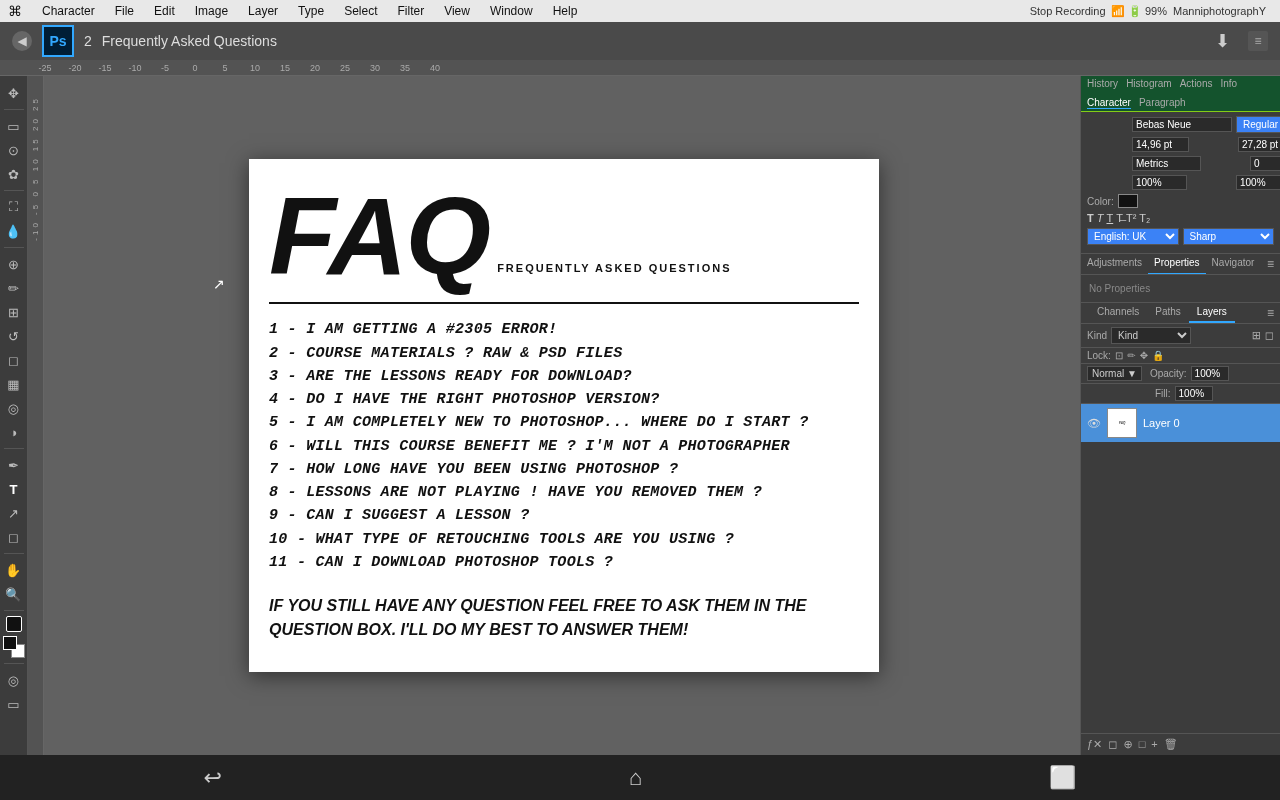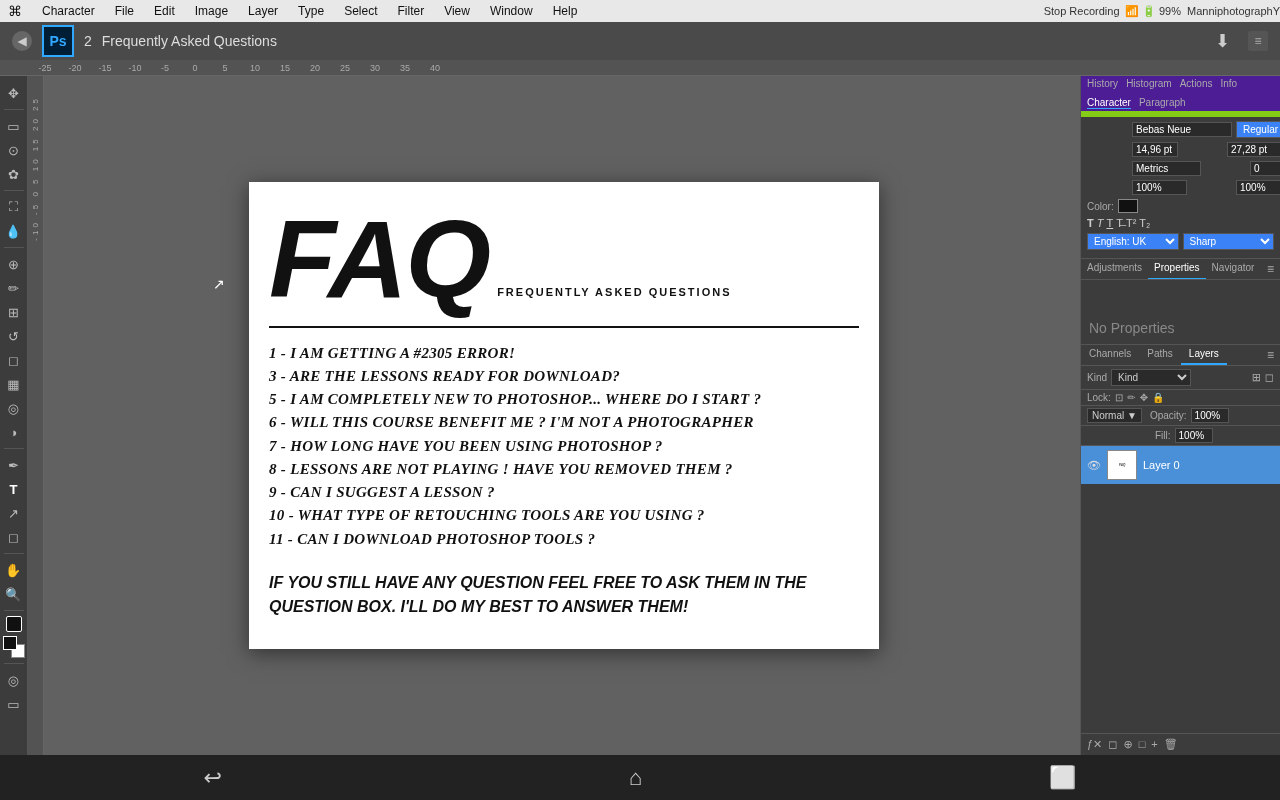--- a/index.html
+++ b/index.html
@@ -14,21 +14,21 @@
       padding: 0 8px;
       font-size: 12px;
       color: #111;
       gap: 12px;
       position: relative;
     }
     .menu-bar .apple-logo { font-size: 14px; margin-right: 4px; }
     .menu-item { cursor: pointer; padding: 0 4px; }
     .menu-bar-right {
       position: absolute;
-      right: 0;
+      right: 14px;
       display: flex;
       align-items: center;
       gap: 6px;
       font-size: 11px;
     }
 
     
     .title-bar {
       height: 38px;
       background: #4a4a4a;
@@ -161,21 +161,21 @@
     .faq-list {
       list-style: none;
     }
     .faq-list li {
       font-size: 15px;
       font-weight: 900;
       font-style: italic;
       text-transform: uppercase;
       color: #111;
       line-height: 1.55;
-      font-family: Liberation Serif, serif;
+      font-family: Liberation Mono, monospace;
       letter-spacing: 0.3px;
     }
     .faq-footer {
       margin-top: 20px;
       font-size: 16px;
       font-weight: 900;
       font-style: italic;
       text-transform: uppercase;
       color: #111;
       line-height: 1.5;
@@ -208,36 +208,36 @@
     .rpanel-select {
       background: #3b82f6;
       border: 1px solid #555;
       color: #fff;
       font-size: 10px;
       padding: 1px 2px;
       flex: 1;
     }
     .no-props {
       padding: 8px;
-      font-size: 14px;
+      font-size: 10px;
       color: #888;
-      margin-top: 32px;
     }
 
     
     .layers-panel {
       border-top: 1px solid #555;
       flex: 1;
       display: flex;
       flex-direction: column;
     }
     .layers-tabs {
       display: flex;
       background: #3c3c3c;
       border-bottom: 1px solid #555;
+      padding-left: 8px;
     }
     .layers-tab {
       padding: 3px 8px;
       font-size: 10px;
       color: #aaa;
       cursor: pointer;
     }
     .layers-tab.active { color: #fff; border-bottom: 2px solid #31a8ff; }
     .layers-toolbar {
       display: flex;
@@ -423,56 +423,58 @@
     </div>
 
     <div class="canvas-document">
       <div class="faq-header">
         <div class="faq-big">FAQ</div>
         <div class="faq-subtitle">FREQUENTLY ASKED QUESTIONS</div>
       </div>
       <hr class="faq-divider">
       <ul class="faq-list">
         <li class="faq-list-item">1 -  I AM GETTING A #2305 ERROR!</li>
+        <li class="faq-list-item">2 - COURSE MATERIALS ?  RAW &amp; PSD FILES</li>
         <li class="faq-list-item">3 - ARE THE LESSONS READY FOR DOWNLOAD?</li>
+        <li class="faq-list-item">4 - DO I HAVE THE RIGHT PHOTOSHOP VERSION?</li>
         <li class="faq-list-item">5 - I AM COMPLETELY NEW TO PHOTOSHOP... WHERE DO I START ?</li>
         <li class="faq-list-item">6 - WILL THIS COURSE BENEFIT ME ? I'M NOT A PHOTOGRAPHER</li>
         <li class="faq-list-item">7 - HOW LONG HAVE YOU BEEN USING PHOTOSHOP ?</li>
         <li class="faq-list-item">8 - LESSONS ARE NOT PLAYING ! HAVE YOU REMOVED THEM ?</li>
         <li class="faq-list-item">9 - CAN I SUGGEST A LESSON ?</li>
         <li class="faq-list-item">10 - WHAT TYPE OF RETOUCHING TOOLS ARE YOU USING ?</li>
         <li class="faq-list-item">11 - CAN I DOWNLOAD PHOTOSHOP TOOLS ?</li>
       </ul>
       <div class="faq-footer">IF YOU STILL HAVE ANY QUESTION FEEL FREE TO ASK THEM IN THE QUESTION BOX. I'LL DO MY BEST TO ANSWER THEM!</div>
     </div>
 
     <div class="cursor-indicator">↗</div>
   </div>
 
   <div class="right-panel">
 
-    <div style="background:#4c1d95; border-bottom:6px solid #84cc16; font-size:10px; color:#ccc; padding:2px 6px; display:flex; gap:8px; flex-wrap:wrap;">
+    <div style="background:#14532d; border-bottom:1px solid #84cc16; font-size:10px; color:#ccc; padding:2px 6px; display:flex; gap:8px; flex-wrap:wrap;">
       <span style="cursor:pointer; color:#aaa;">History</span>
       <span style="cursor:pointer; color:#aaa;">Histogram</span>
       <span style="cursor:pointer; color:#aaa;">Actions</span>
       <span style="cursor:pointer; color:#aaa;">Info</span>
       <span style="cursor:pointer; color:#fff; border-bottom:1px solid #31a8ff;">Character</span>
       <span style="cursor:pointer; color:#aaa;">Paragraph</span>
     </div>
 
     <div style="padding:4px 6px; border-bottom:1px solid #555;">
       <div class="rpanel-row">
         <input class="rpanel-input" style="width: 100px;" value="Bebas Neue">
         <select class="rpanel-select">
           <option>Regular</option>
         </select>
         <span style="color:#aaa; cursor:pointer; font-size:12px;">✕</span>
       </div>
       <div class="rpanel-row">
-        <input class="rpanel-input" value="14,96 pt" style="width: 46px;">
+        <input class="rpanel-input" value="14,96 pt" style="width: 57px;">
         <input class="rpanel-input" value="27,28 pt" style="width: 55px;">
         <span style="color:#aaa; font-size:10px;">▲</span>
       </div>
       <div class="rpanel-row">
         <input class="rpanel-input" value="Metrics" style="width: 69px;">
         <input class="rpanel-input" value="0" style="width: 55px;">
       </div>
       <div class="rpanel-row">
         <input class="rpanel-input" value="100%" style="width: 55px;">
         <input class="rpanel-input" value="100%" style="width: 55px;">

